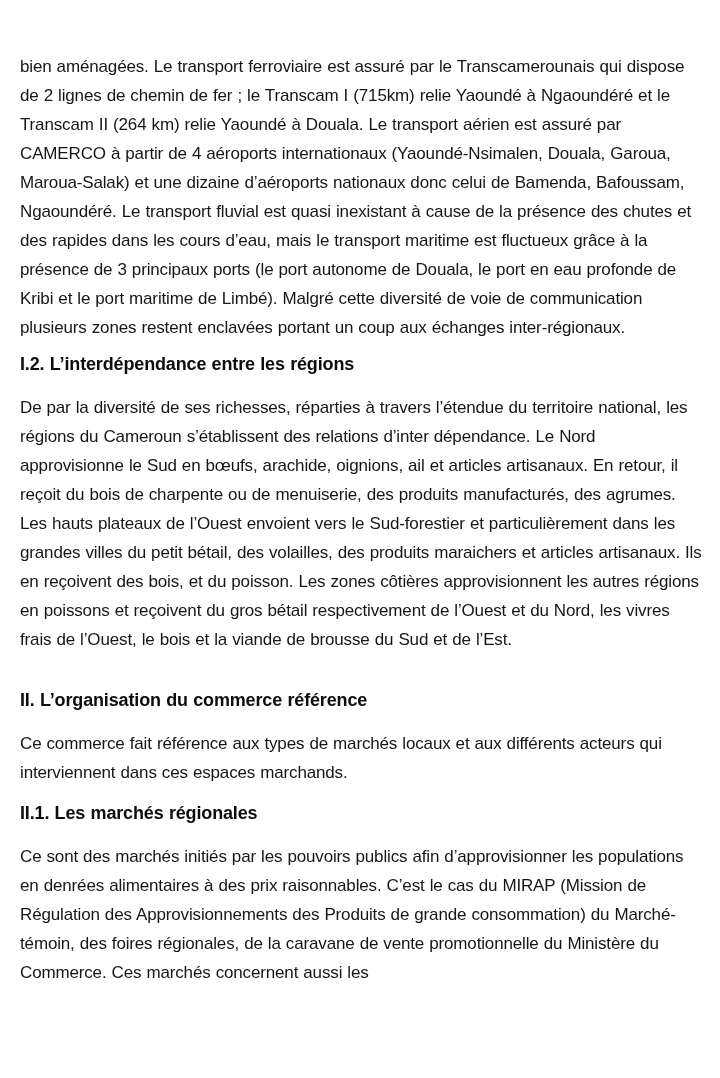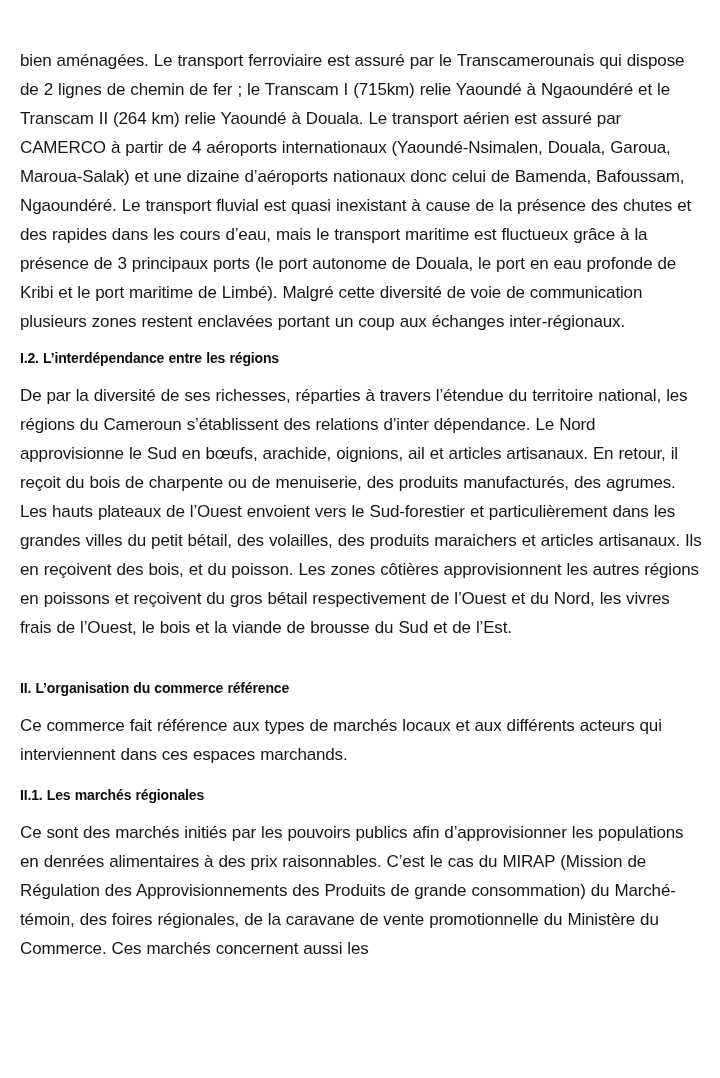--- a/index.html
+++ b/index.html
@@ -12,36 +12,36 @@
     width: 720px;
     height: 1078px;
     background: #ffffff;
     box-sizing: border-box;
     padding: 38px 18px 0 20px;
     overflow: hidden;
     font-family: "Liberation Sans", sans-serif;
     color: #161616;
   }
   .doc-paragraph {
-    margin: 8px 0 8px 0;
+    margin: 14px 0 8px 0;
     font-size: 17px;
     line-height: 29px;
     letter-spacing: -0.15px;
     word-spacing: 0.5px;
     text-align: left;
   }
   .doc-paragraph.gap-after {
     margin-bottom: 32px;
   }
   .doc-paragraph.gap-small {
     margin-bottom: 12px;
   }
   .doc-heading {
     margin: 0 0 6px 0;
-    font-size: 14px;
+    font-size: 18px;
     line-height: 29px;
     letter-spacing: -0.15px;
     word-spacing: 0.5px;
     font-weight: bold;
     color: #0d0d0d;
   }
   .doc-heading.gap-after {
     margin-bottom: 8px;
   }
 </style>

